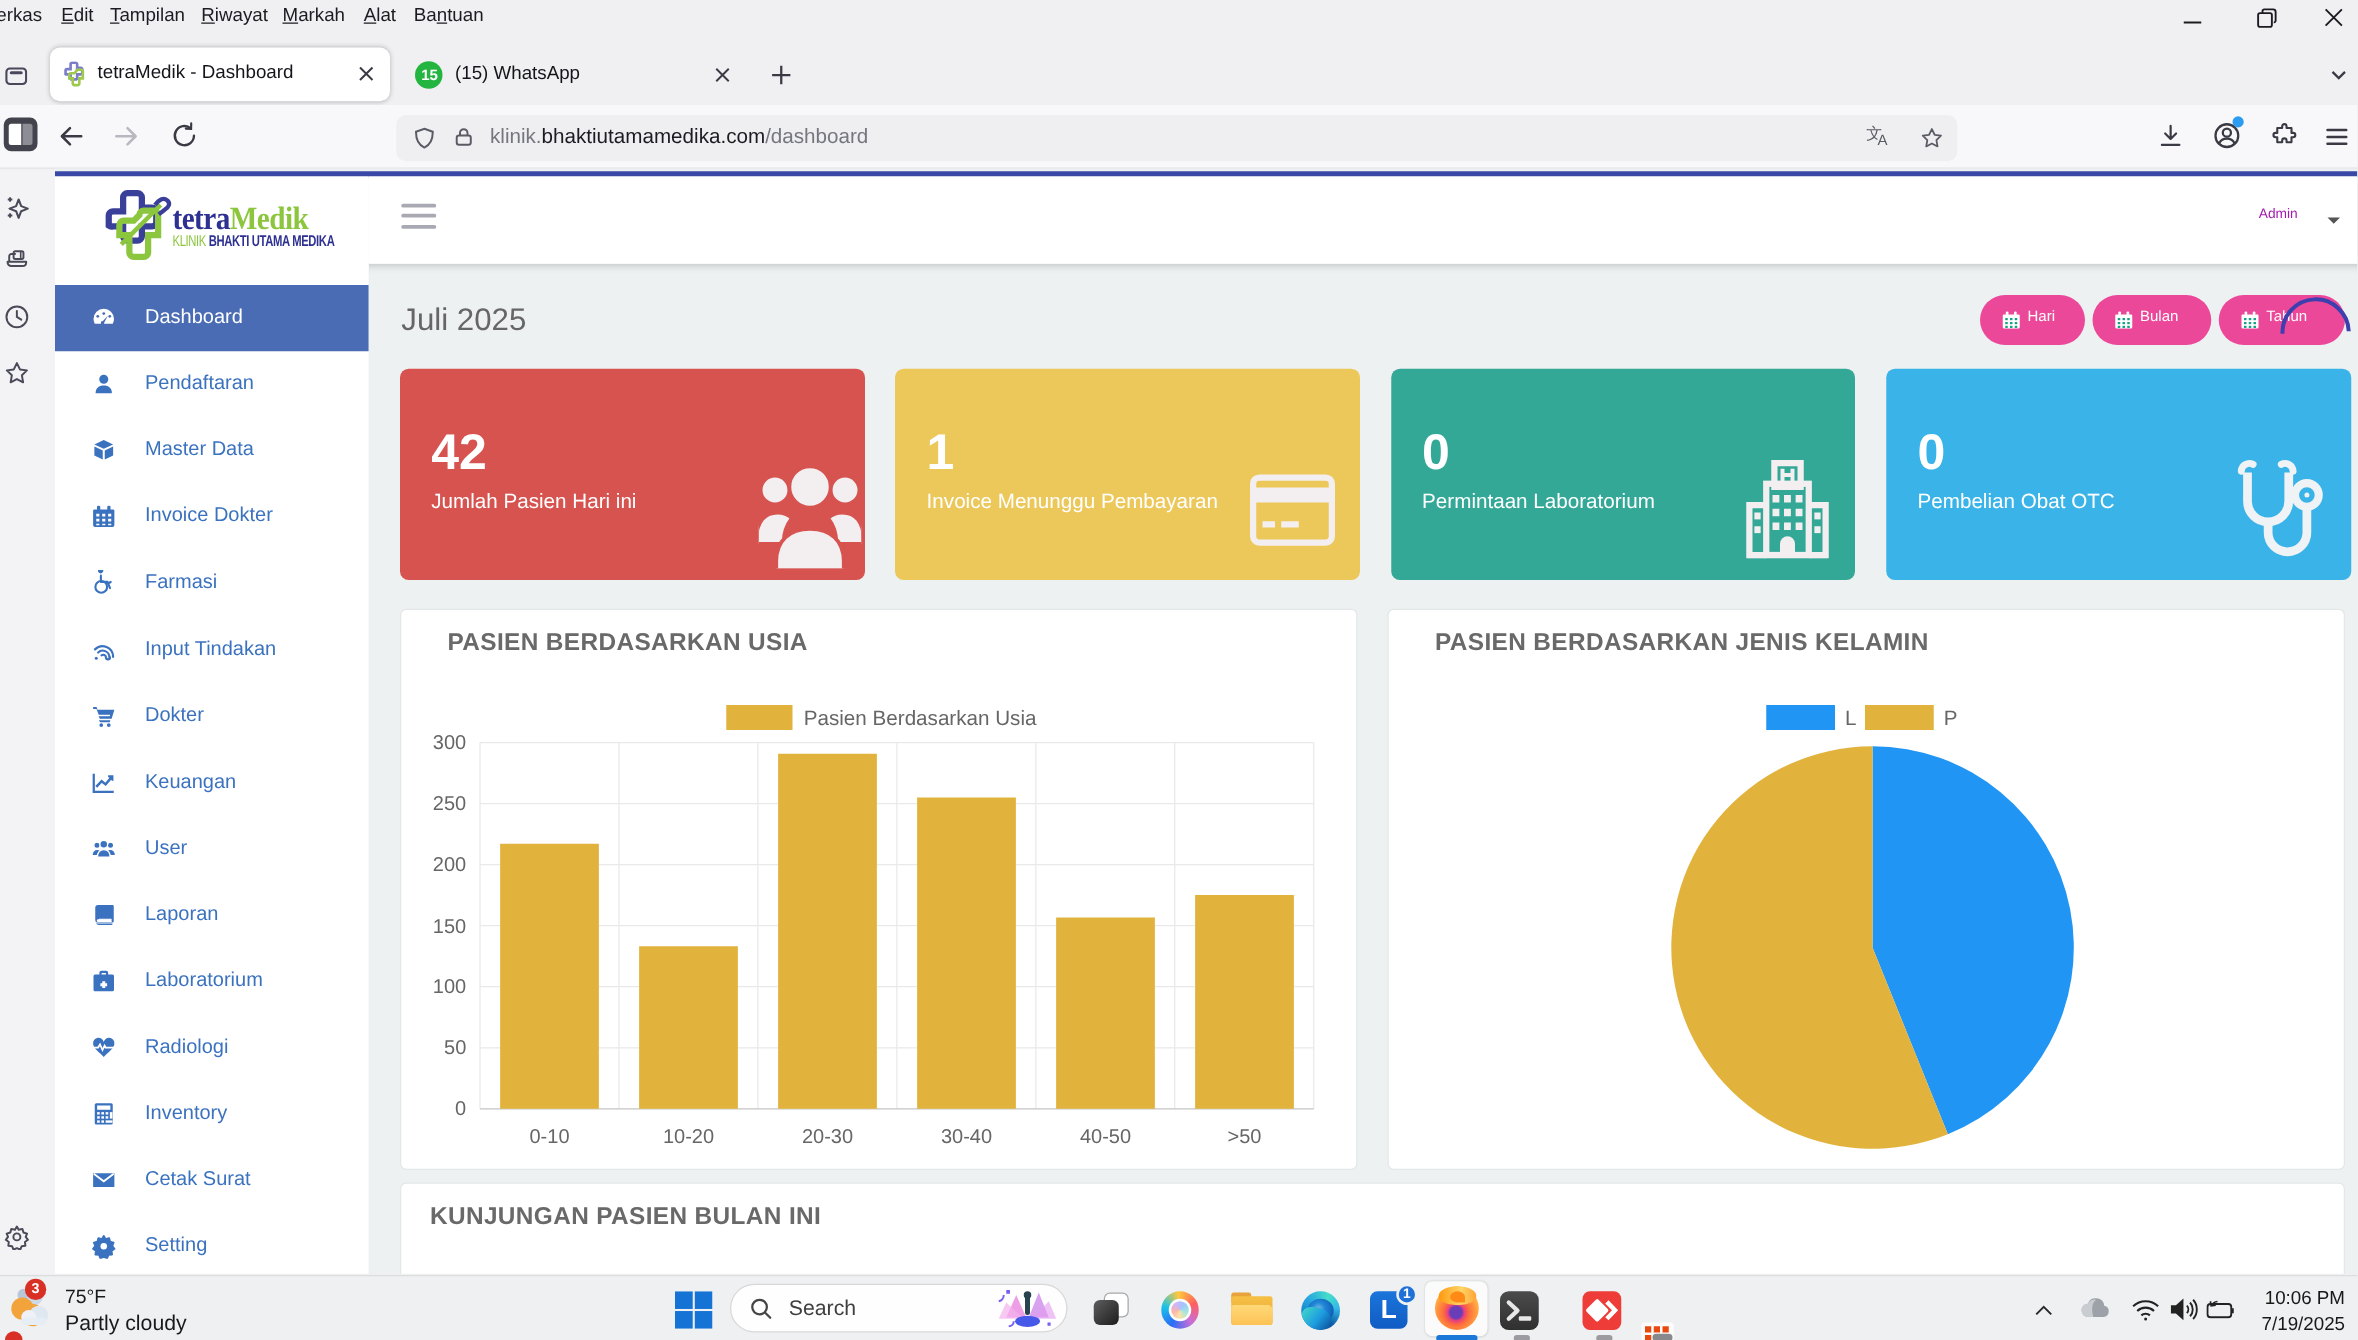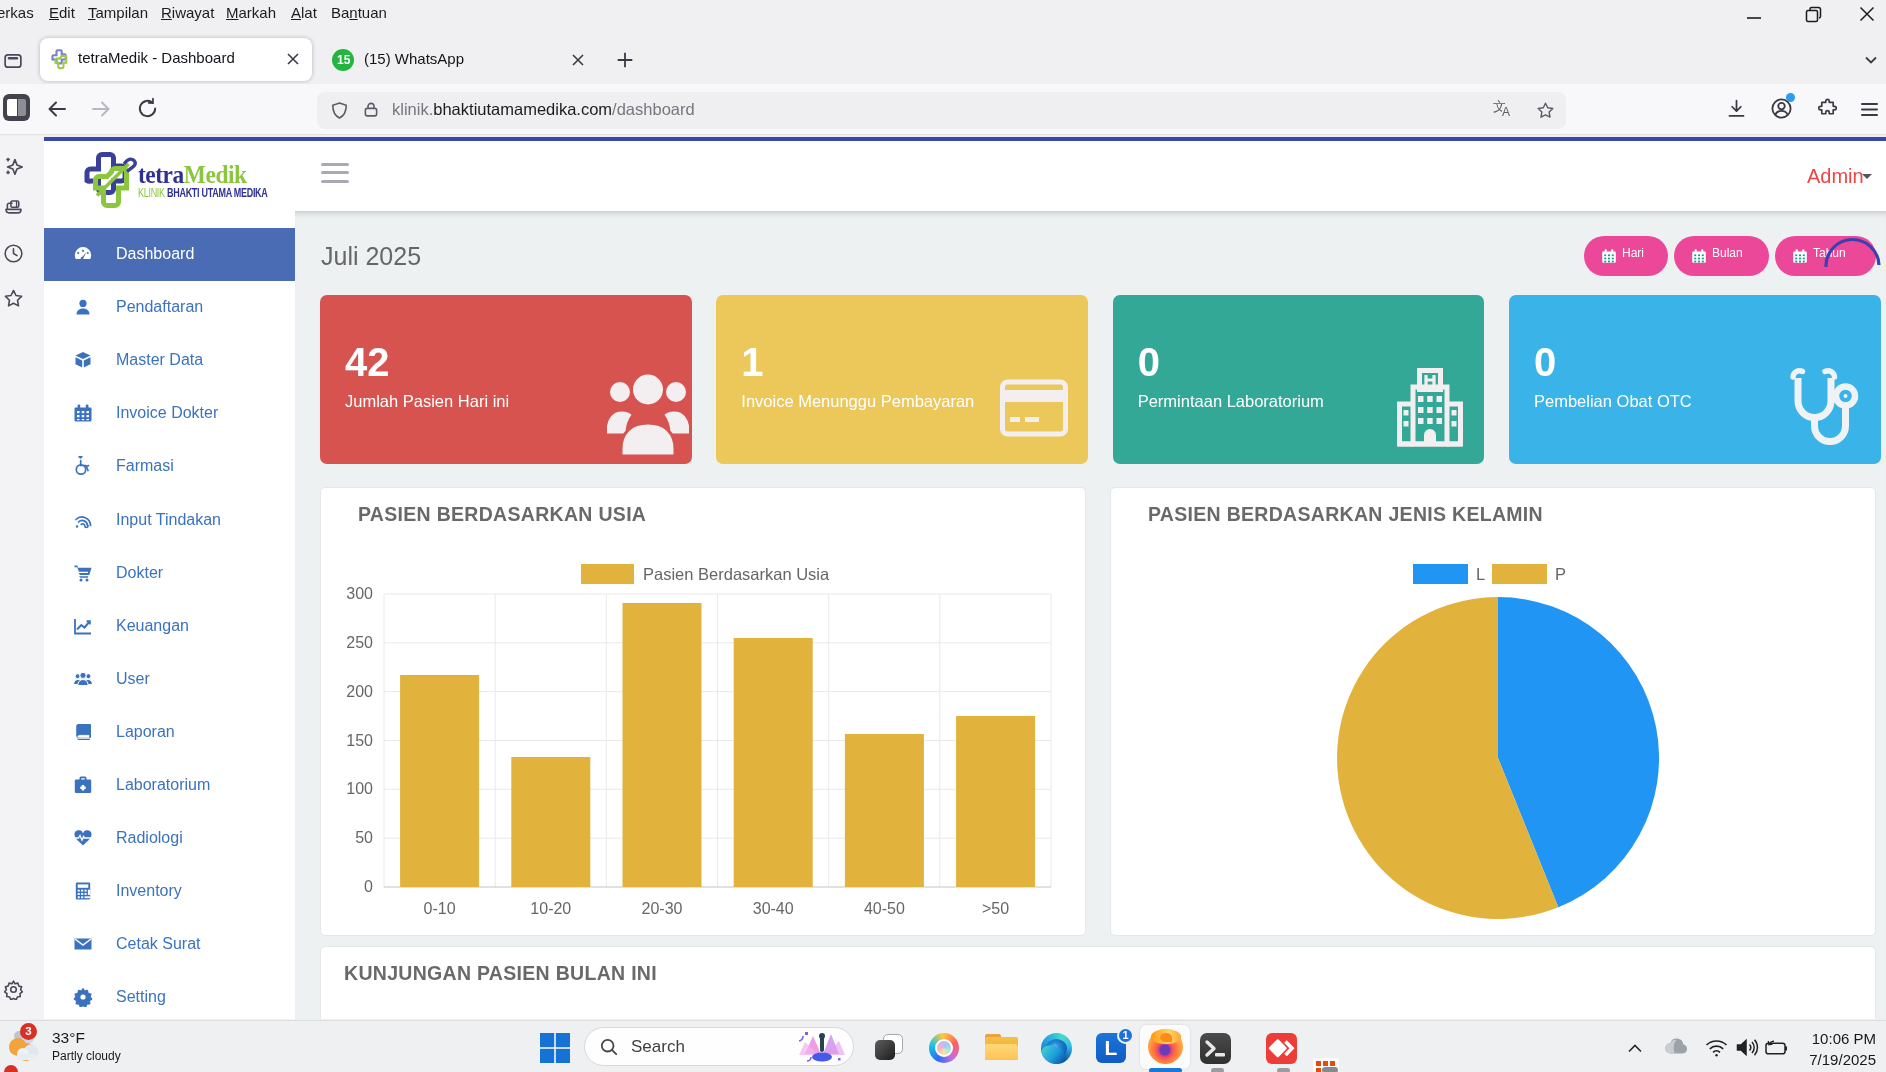--- a/index.html
+++ b/index.html
@@ -311,21 +311,21 @@
           <path d="M10 1.8 l1.4 2.5 2.9-.7 .7 2.8 2.8 .8 -1 2.6 1.7 2.2 -2.3 1.7 .4 2.9 -2.9 .3 -1.1 2.7 -2.6-1.2 -2.6 1.2 -1.1-2.7 -2.9-.3 .4-2.9 -2.3-1.7 1.7-2.2 -1-2.6 2.8-.8 .7-2.8 2.9 .7 Z" stroke-width="1.6" stroke-linejoin="round" fill="currentColor"></path>
           <circle cx="10" cy="10" r="2.6" fill="#fff" stroke="none"></circle>
         </svg>
         <span class="mi-tx">Setting</span>
       </div>
   </div>
   <div class="abs" id="siteheader">
     <div class="abs" style="left:26px;top:21.5px;width:28px;height:3px;background:#a9a9b4;border-radius:2px"></div>
     <div class="abs" style="left:26px;top:30px;width:28px;height:3px;background:#a9a9b4;border-radius:2px"></div>
     <div class="abs" style="left:26px;top:38.5px;width:28px;height:3px;background:#a9a9b4;border-radius:2px"></div>
-    <span class="abs" style="left:1512px;top:24px;font-size:20px;color:#ef4444">Admin</span>
+    <span class="abs" style="left:1512px;top:24px;font-size:11px;color:#a21caf">Admin</span>
     <div class="abs" style="left:1567px;top:33px;width:0;height:0;border-left:5px solid transparent;border-right:5px solid transparent;border-top:5px solid #555"></div>
   </div>
   <div class="abs" id="content">
     <span class="abs" style="left:26px;top:31px;font-size:25px;color:#666">Juli 2025</span>
     <div class="btn" style="left:1289px;width:84px">
         <svg width="16" height="16" viewBox="0 0 20 20" fill="#fff">
           <path d="M2.5 4.5 h15 a1 1 0 0 1 1 1 V17 a1.5 1.5 0 0 1 -1.5 1.5 h-14 A1.5 1.5 0 0 1 1.5 17 V5.5 a1 1 0 0 1 1-1 z"></path>
           <rect x="4.6" y="1.6" width="2.6" height="4" rx="1"></rect>
           <rect x="12.8" y="1.6" width="2.6" height="4" rx="1"></rect>
           <g fill="#17a288">
@@ -512,22 +512,22 @@
   <div class="abs" style="left:4px;top:44px;width:14px;height:14px;border-radius:50%;background:#d93025"></div>
   <svg class="abs" style="left:6px;top:5px" width="40" height="40" viewBox="0 0 40 40">
     <circle cx="13" cy="10" r="5" fill="#b9c6d8"></circle>
       <circle cx="22" cy="12" r="6" fill="#cdd8e6"></circle>
     <path d="M12 30 a9 9 0 1 1 8-13 a9 9 0 1 1 -8 13 z" fill="#f2a33c"></path>
     <circle cx="25" cy="26" r="7.5" fill="#dfe7f0"></circle>
       <circle cx="17" cy="28" r="6" fill="#eef2f7"></circle>
       <rect x="11" y="28" width="20" height="6" rx="3" fill="#e7edf4"></rect>
   </svg>
   <div class="abs" style="left:20px;top:2px;width:17px;height:17px;border-radius:50%;background:#d93025;color:#fff;font-size:11.5px;text-align:center;line-height:17px;font-weight:bold">3</div>
-  <div class="abs" style="left:52px;top:8px;font-size:15.5px;color:#191919">33°F</div>
-  <div class="abs" style="left:52px;top:28px;font-size:12px;color:#191919">Partly cloudy</div>
+  <div class="abs" style="left:52px;top:8px;font-size:15.5px;color:#191919">75°F</div>
+  <div class="abs" style="left:52px;top:28px;font-size:17px;color:#191919">Partly cloudy</div>
   <svg class="abs tbico" style="left:540px;top:12px" width="29" height="29" viewBox="0 0 29 29">
       <g fill="#1573d6">
         <rect x="0" y="0" width="13.7" height="13.7"></rect>
         <rect x="15.3" y="0" width="13.7" height="13.7"></rect>
         <rect x="0" y="15.3" width="13.7" height="13.7"></rect>
         <rect x="15.3" y="15.3" width="13.7" height="13.7"></rect>
       </g>
     </svg>
   <div class="abs" style="left:584px;top:6px;width:270px;height:39px;background:#fefefe;border:1px solid #d8d8d8;border-radius:20px">
     <svg class="abs" style="left:15px;top:10px" width="18" height="18" viewBox="0 0 20 20" fill="none" stroke="#454545" stroke-width="2">

